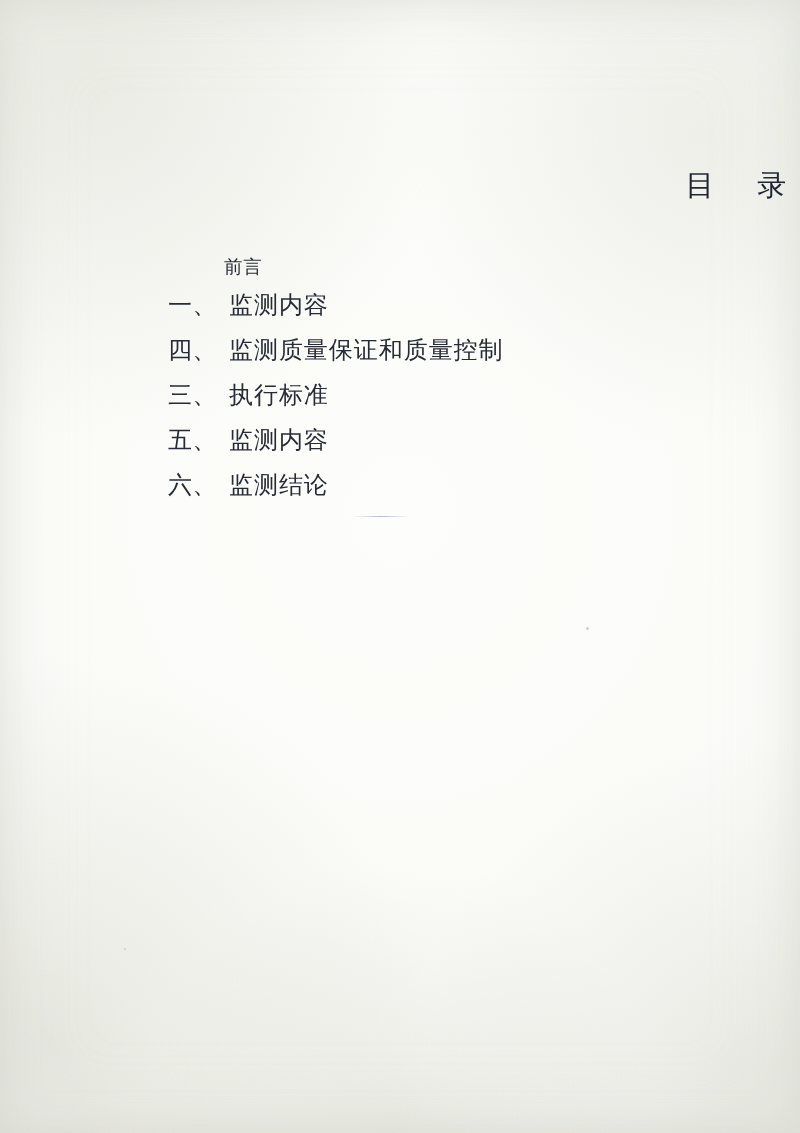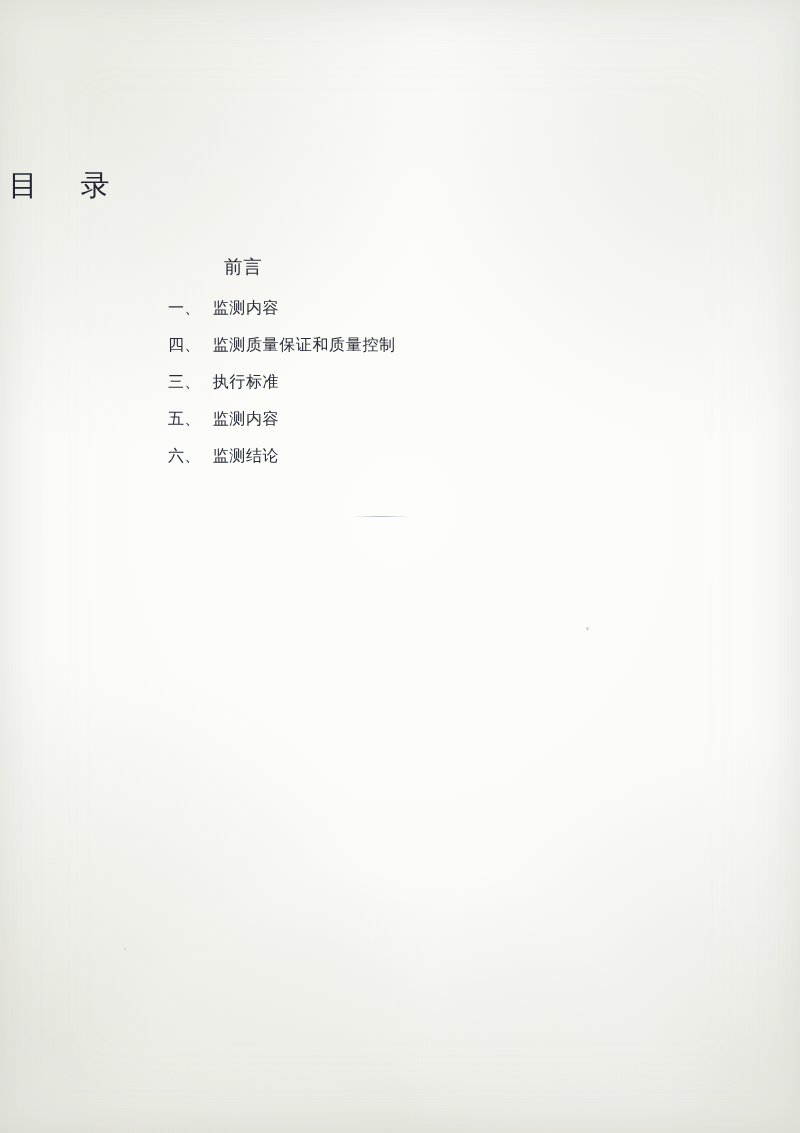--- a/index.html
+++ b/index.html
@@ -53,53 +53,53 @@
     position: absolute;
     inset: 0;
   }
 
   
   .doc-title {
     position: absolute;
     top: 166px;
     left: 0;
     width: 795px;
-    text-align: left;
+    text-align: right;
     font-size: 29px;
     letter-spacing: 0.30em;
     color: #1f2430;
     font-family: "Liberation Serif", "DejaVu Serif", serif;
     font-weight: 400;
     text-indent: 0.30em;
   }
   .doc-title .gap {
     display: inline-block;
     width: 34px;
   }
 
   
   .toc {
     position: absolute;
     top: 258px;
     left: 168px;
     width: 520px;
   }
   .toc-entry {
-    font-size: 16px;
+    font-size: 24px;
     color: #262b36;
     line-height: 1;
     margin-bottom: 21px;
     letter-spacing: 0.04em;
     white-space: nowrap;
     font-family: "Liberation Serif", "DejaVu Serif", serif;
   }
   .toc-entry.preface {
     padding-left: 56px;
     font-size: 18.5px;
-    margin-bottom: 23px;
+    margin-bottom: 16px;
   }
   .toc-entry .num {
     letter-spacing: 0.02em;
   }
   .toc-entry .sep {
     display: inline-block;
     width: 12px;
   }
 
   

